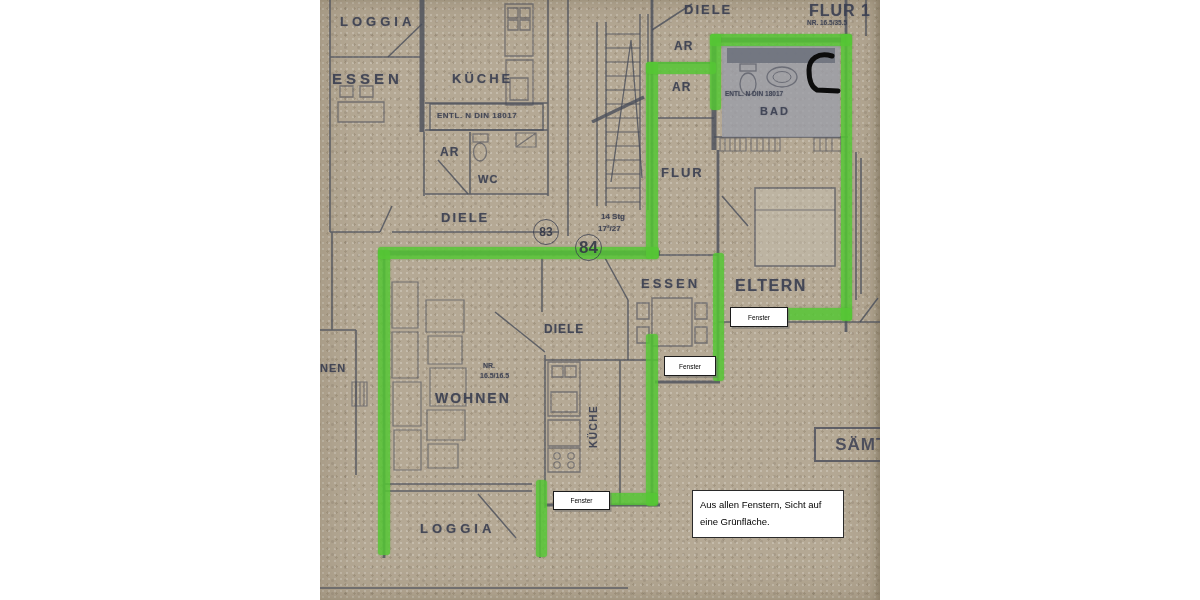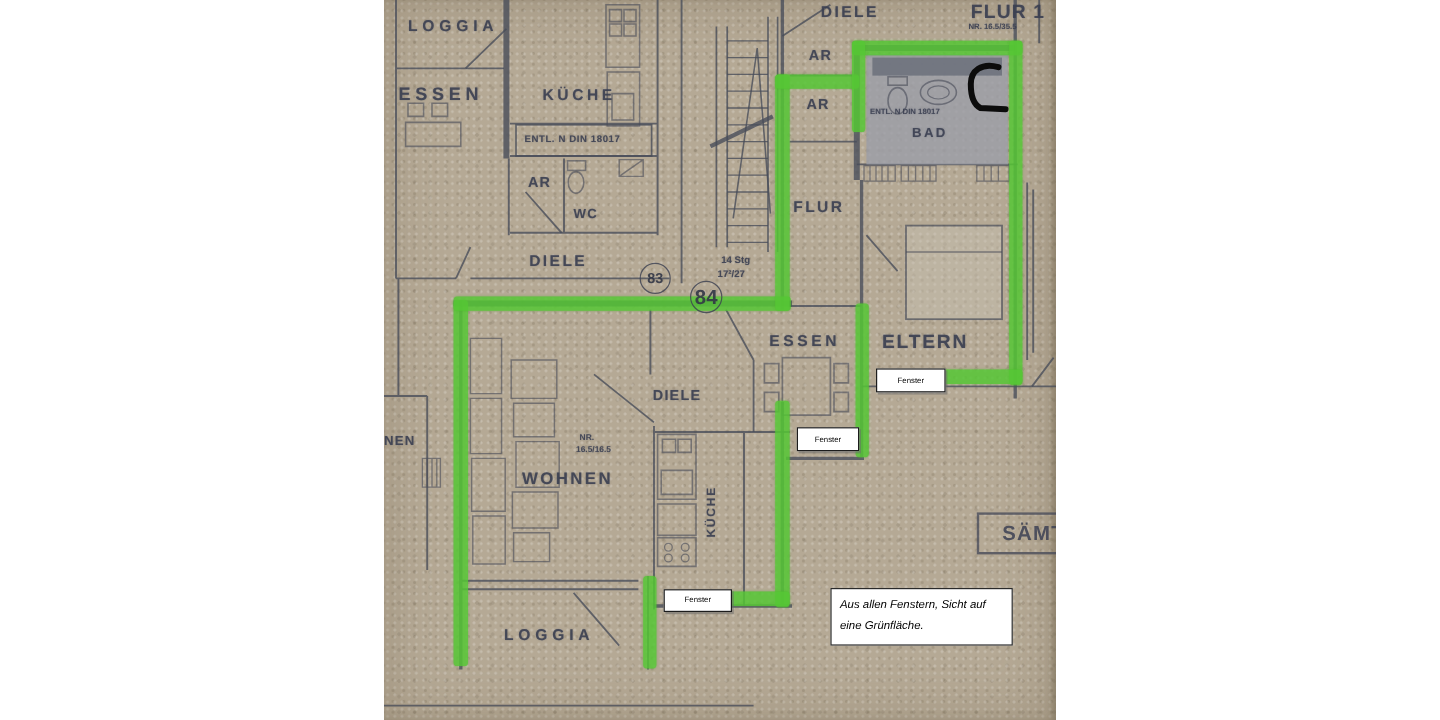--- a/index.html
+++ b/index.html
@@ -21,21 +21,21 @@
      box-shadow:0 0 2px rgba(70,170,40,.65);z-index:2;}
   .lbl{position:absolute;color:rgba(58,62,80,.85);font-weight:700;white-space:nowrap;
        text-shadow:0 0 1.2px rgba(60,66,86,.5);z-index:3;}
   .circ{position:absolute;border:1.7px solid rgba(58,62,80,.8);border-radius:50%;
         display:flex;align-items:center;justify-content:center;
         color:rgba(50,54,70,.9);font-weight:700;z-index:3;background:transparent;}
   .wbox{position:absolute;background:#fff;border:1.3px solid #1c1c1c;color:#000;
         display:flex;align-items:center;justify-content:center;z-index:4;
         box-shadow:1.5px 1.8px 0 rgba(105,105,105,.5);}
   .notebox{position:absolute;background:#fff;border:1.4px solid #2a2a2a;color:#000;
-        z-index:4;padding:6px 7px;line-height:1.75;font-style:italic;}
+        z-index:4;padding:6px 7px;line-height:1.75;}
   .obox{position:absolute;border:2px solid rgba(66,70,86,.75);color:rgba(66,70,86,.9);
         display:flex;align-items:center;z-index:3;padding-left:5px;letter-spacing:1px;
         font-weight:700;justify-content:center;}
   .vert{transform:rotate(-90deg);transform-origin:0 0;}
 </style>
 </head>
 <body>
 
 <div class="page">
   <div class="plan">

